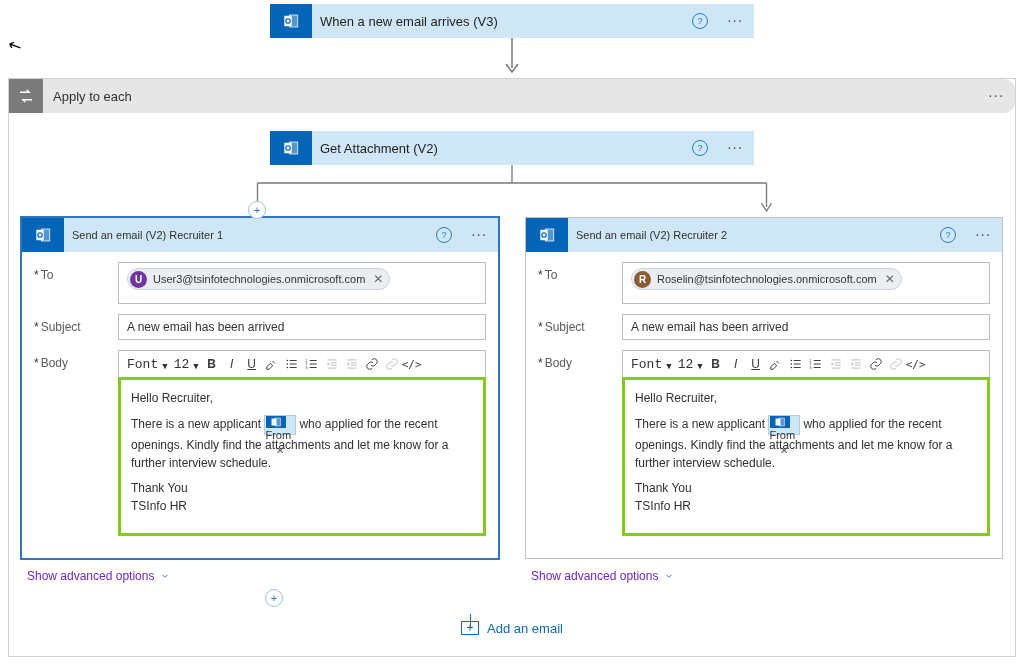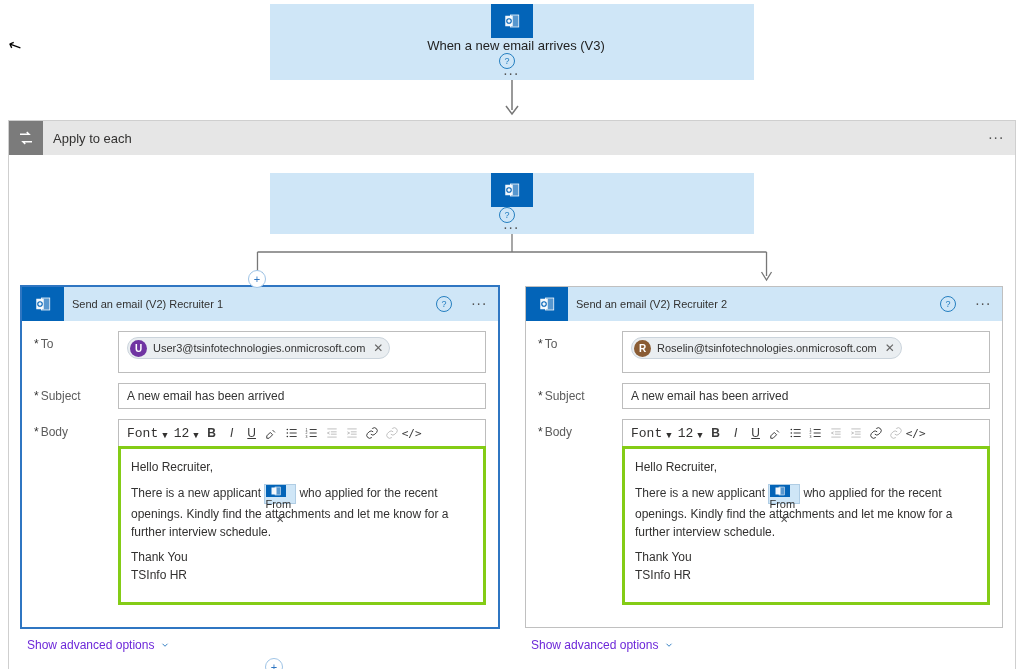--- a/index.html
+++ b/index.html
@@ -14,21 +14,20 @@
     position: relative;
   }
 
   
   .trigger-row { display: flex; justify-content: center; margin-top: 4px; }
   .trigger-card {
     width: 484px;
     background: #cfe6f7;
     display: flex;
     align-items: center;
-    flex-direction: column;
   }
   .trigger-card .icon-cell {
     width: 42px; height: 34px;
     background: #0364b8;
     display: flex; align-items: center; justify-content: center;
   }
   .trigger-title { flex: 1; font-size: 13px; color: #222; padding-left: 8px; }
   .help-circle {
     width: 16px; height: 16px; border: 1px solid #257fc0; border-radius: 50%;
     color: #257fc0; font-size: 9px; display: flex; align-items: center; justify-content: center;
@@ -41,20 +40,21 @@
 
   
   .ate-wrapper {
     border: 1px solid #cfcfcf;
     margin: 0 8px;
   }
   .ate-header {
     background: #e6e6e6;
     display: flex; align-items: center;
     height: 34px;
+    border-radius: 11px;
   }
   .ate-header .icon-cell {
     width: 34px; height: 34px; background: #7b7b7b;
     display: flex; align-items: center; justify-content: center;
   }
   .ate-title { flex: 1; padding-left: 10px; font-size: 13px; }
   .ate-body {
     padding: 18px 12px 20px;
     position: relative;
     background: #fff;
@@ -244,20 +244,21 @@
 
     <div class="inner-trigger-row">
       <div class="trigger-card inner-trigger-card">
         <div class="icon-cell">
           <svg class="ol" viewBox="0 0 24 24">
               <rect x="3" y="5" width="10" height="14" fill="#fff" opacity="0.95"></rect>
               <rect x="10" y="4" width="11" height="16" fill="#ffffff55" stroke="#fff"></rect>
               <circle cx="8" cy="12" r="3" fill="none" stroke="#0364b8" stroke-width="1.5"></circle>
             </svg>
         </div>
+        <div class="trigger-title">Get Attachment (V2)</div>
         <div class="help-circle">?</div>
         <div class="ellipsis">···</div>
       </div>
     </div>
 
     <div class="branch-area">
       <svg viewBox="0 0 980 52" preserveAspectRatio="none">
 
         <line x1="490" y1="0" x2="490" y2="18" stroke="#777" stroke-width="1.3"></line>
 

